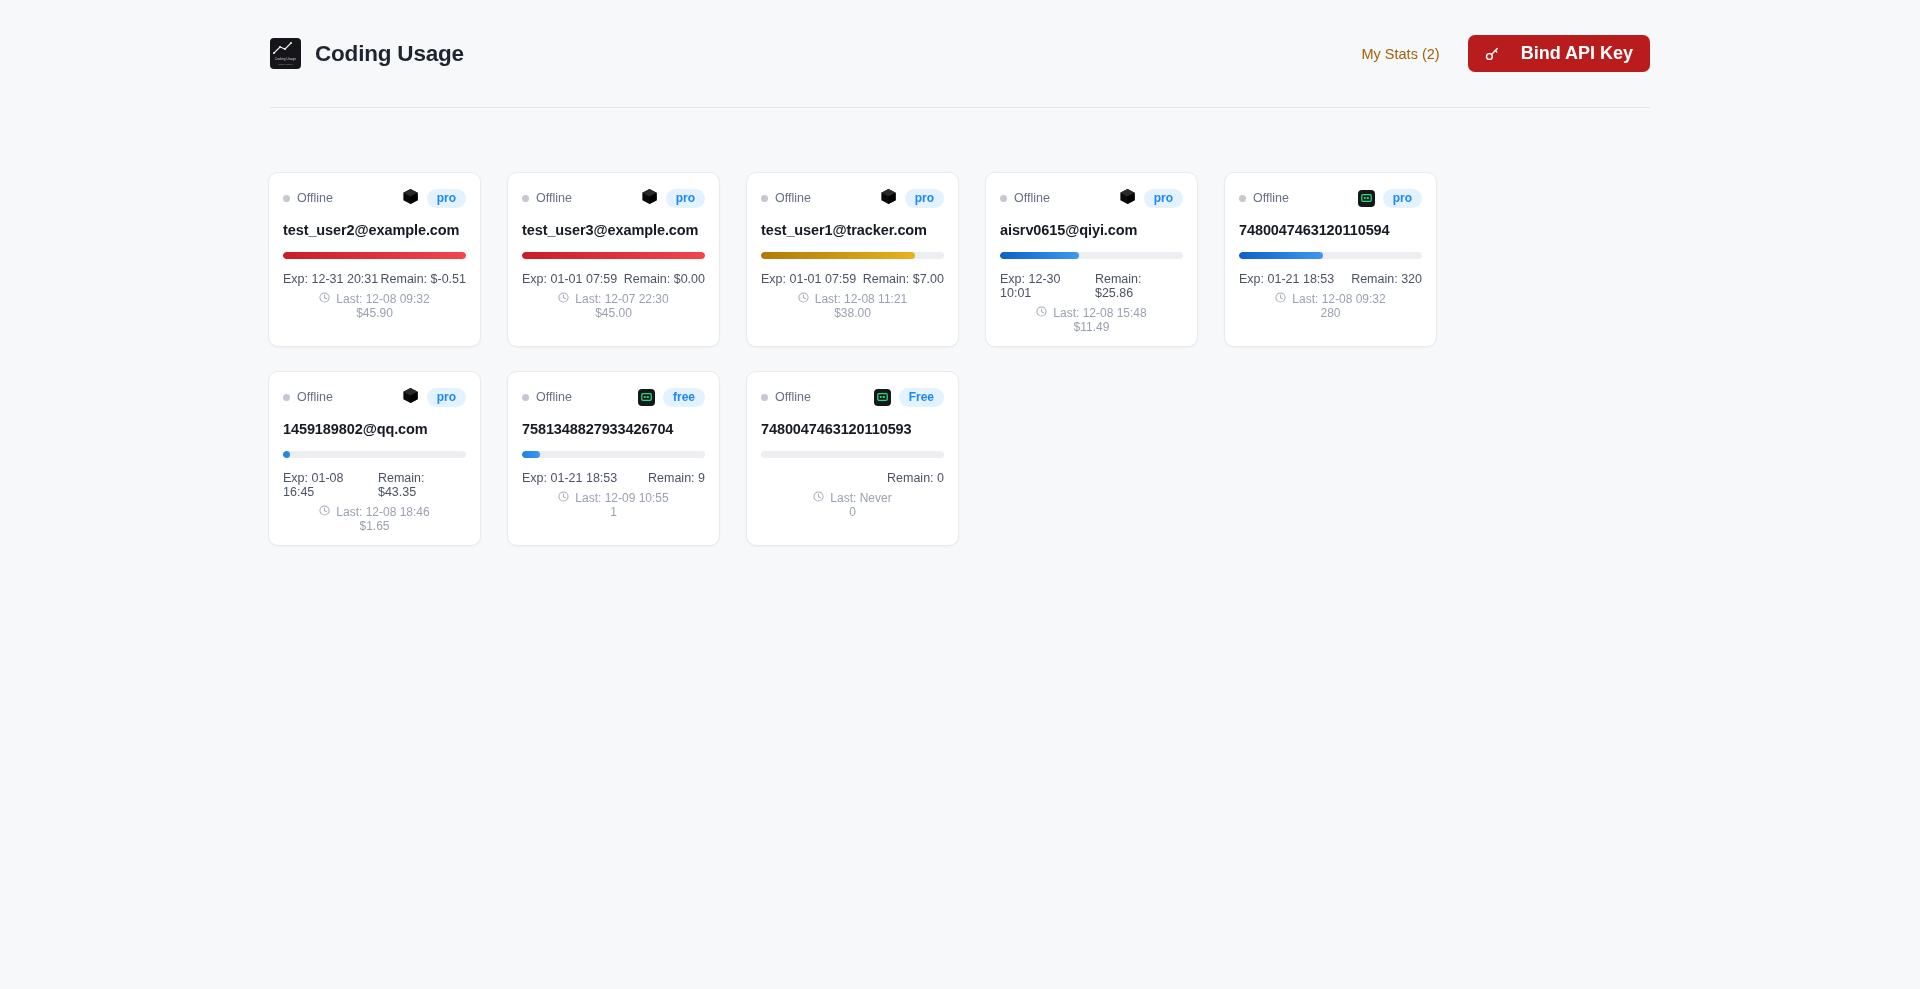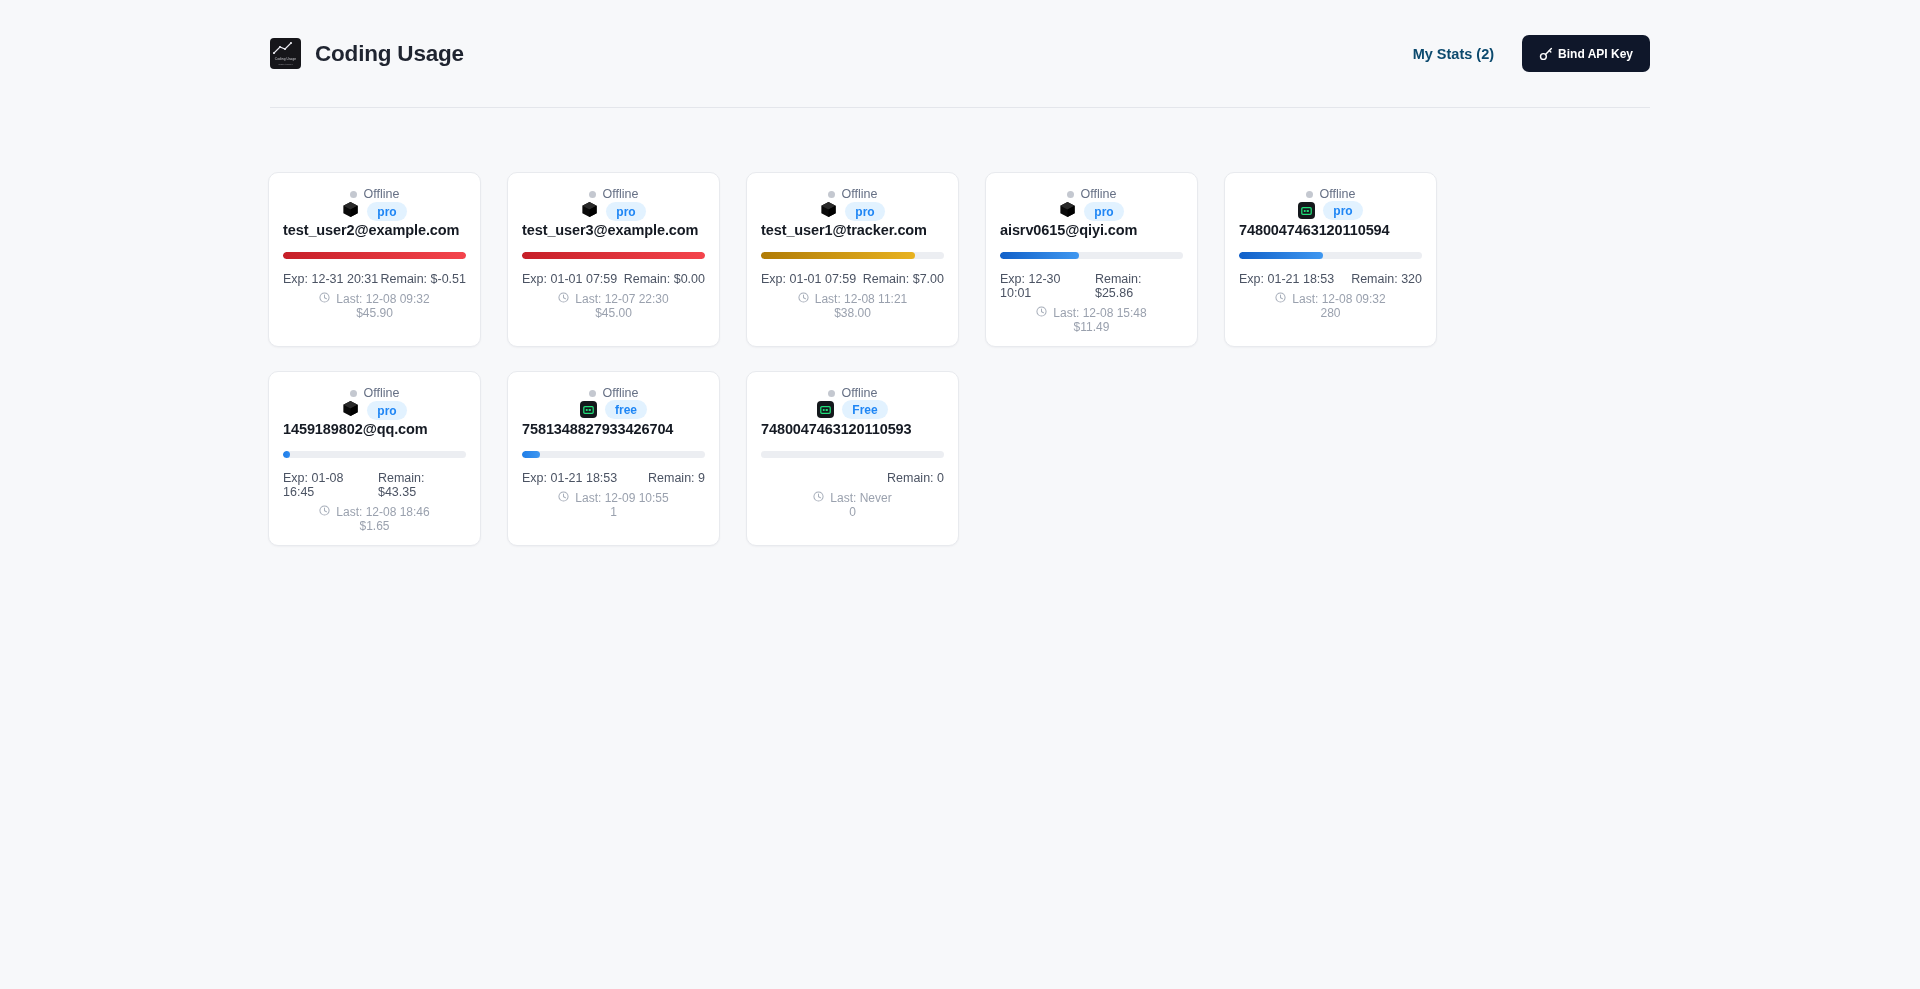--- a/index.html
+++ b/index.html
@@ -37,28 +37,28 @@
   }
   .logo-cap2 {
     position: absolute; left: 0; right: 0; bottom: 2px;
     font-size: 2.4px; color: #8b8b91; text-align: center; line-height: 1.2;
   }
   .brand-title {
     font-size: 22.5px; font-weight: 700; color: #1f2430; letter-spacing: -.2px;
   }
   .header-right { display: flex; align-items: center; gap: 28px; }
   .my-stats {
-    font-size: 14.5px; color: #0c4a6e; font-weight: 700; cursor: pointer;
+    font-size: 14.5px; color: #a16207; font-weight: 400; cursor: pointer;
     white-space: nowrap;
   }
   .bind-btn {
-    background: #0f172a; color: #fff; border: none; border-radius: 7px;
+    background: #b91c1c; color: #fff; border: none; border-radius: 7px;
     height: 37px; padding: 0 17px;
-    display: flex; align-items: center; gap: 4px;
-    font-size: 12px; font-weight: 600; cursor: pointer;
+    display: flex; align-items: center; gap: 21px;
+    font-size: 18px; font-weight: 600; cursor: pointer;
     font-family: "Liberation Sans", sans-serif;
   }
   .bind-btn svg { display: block; }
 
   
   .toolbar {
     position: absolute; left: 270px; right: 270px; top: 124px;
     height: 40px; display: flex; align-items: center; justify-content: space-between;
   }
   .tb-left { display: flex; align-items: center; gap: 12px; }
@@ -85,21 +85,20 @@
   .card {
     width: 213px; background: #fff;
     border: 1px solid #e8eaee; border-radius: 10px;
     padding: 14px 14px 12px 14px;
     box-shadow: 0 1px 2px rgba(16,24,40,.04);
     cursor: pointer;
   }
   .card-top {
     display: flex; align-items: center; justify-content: space-between;
     height: 22px;
-    flex-direction: column;
   }
   .status { display: flex; align-items: center; gap: 7px; }
   .status-dot { width: 7px; height: 7px; border-radius: 50%; background: #c4c8d0; }
   .status-text { font-size: 12.5px; color: #667085; }
   .card-top-right { display: flex; align-items: center; gap: 8px; }
 
   .plan-badge {
     background: #e2f2ff; color: #1f86f5; border-radius: 11px;
     padding: 2.5px 10px; font-size: 12px; font-weight: 700;
   }

